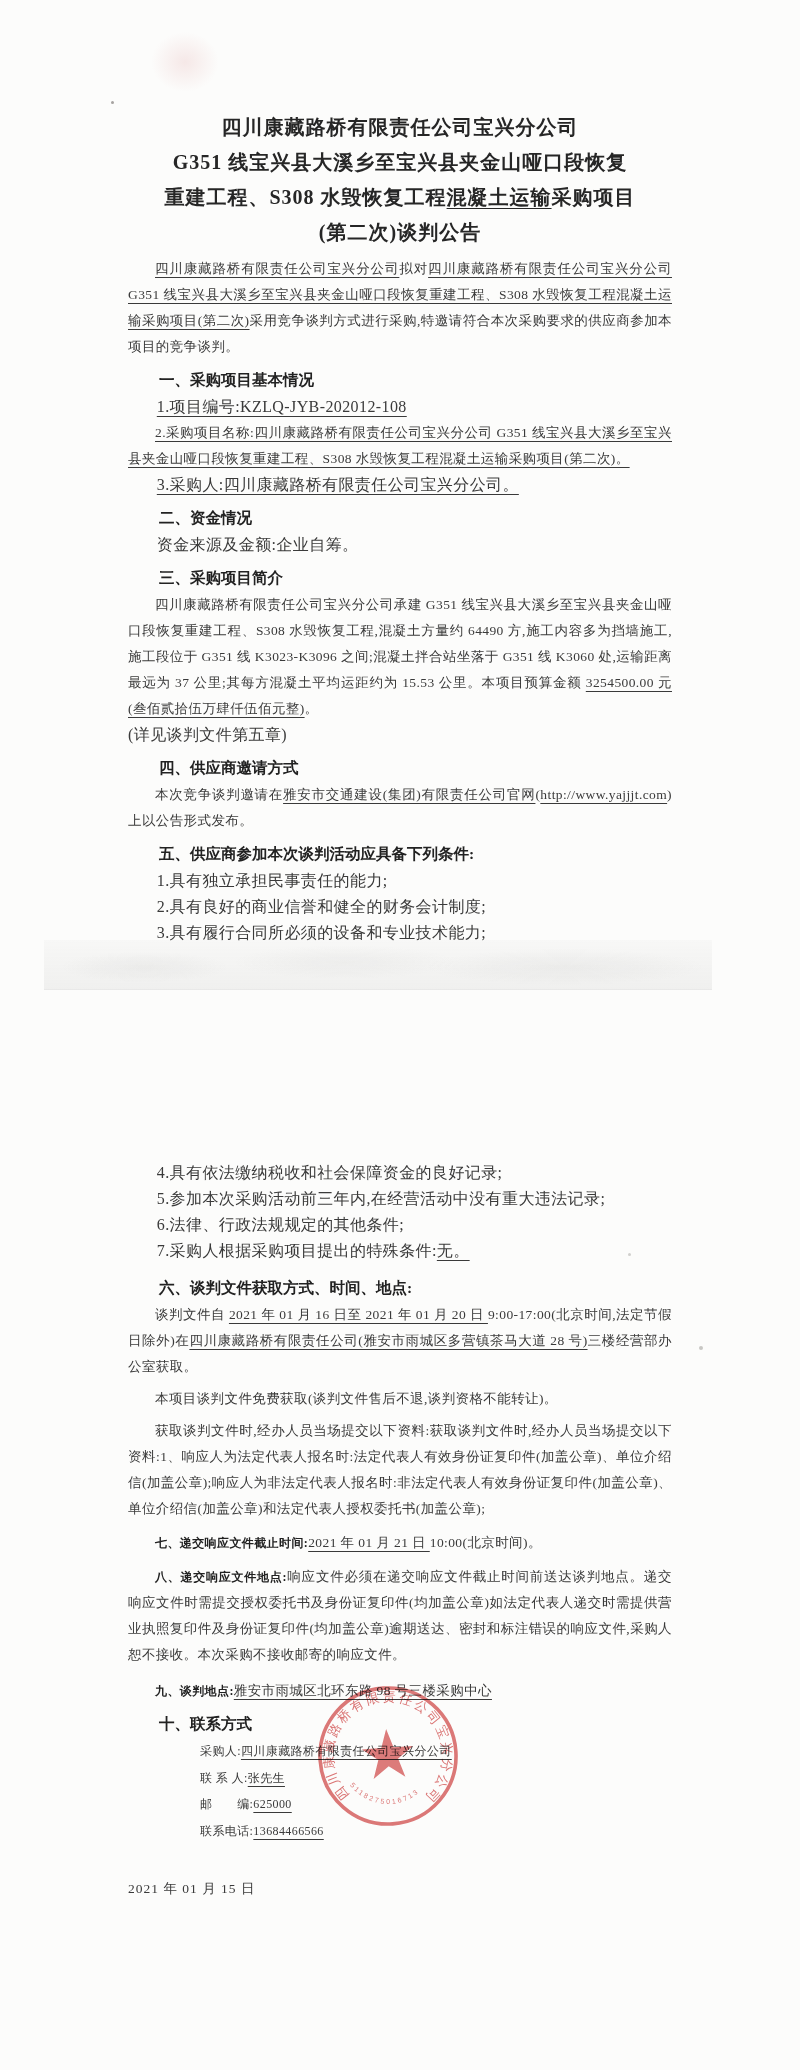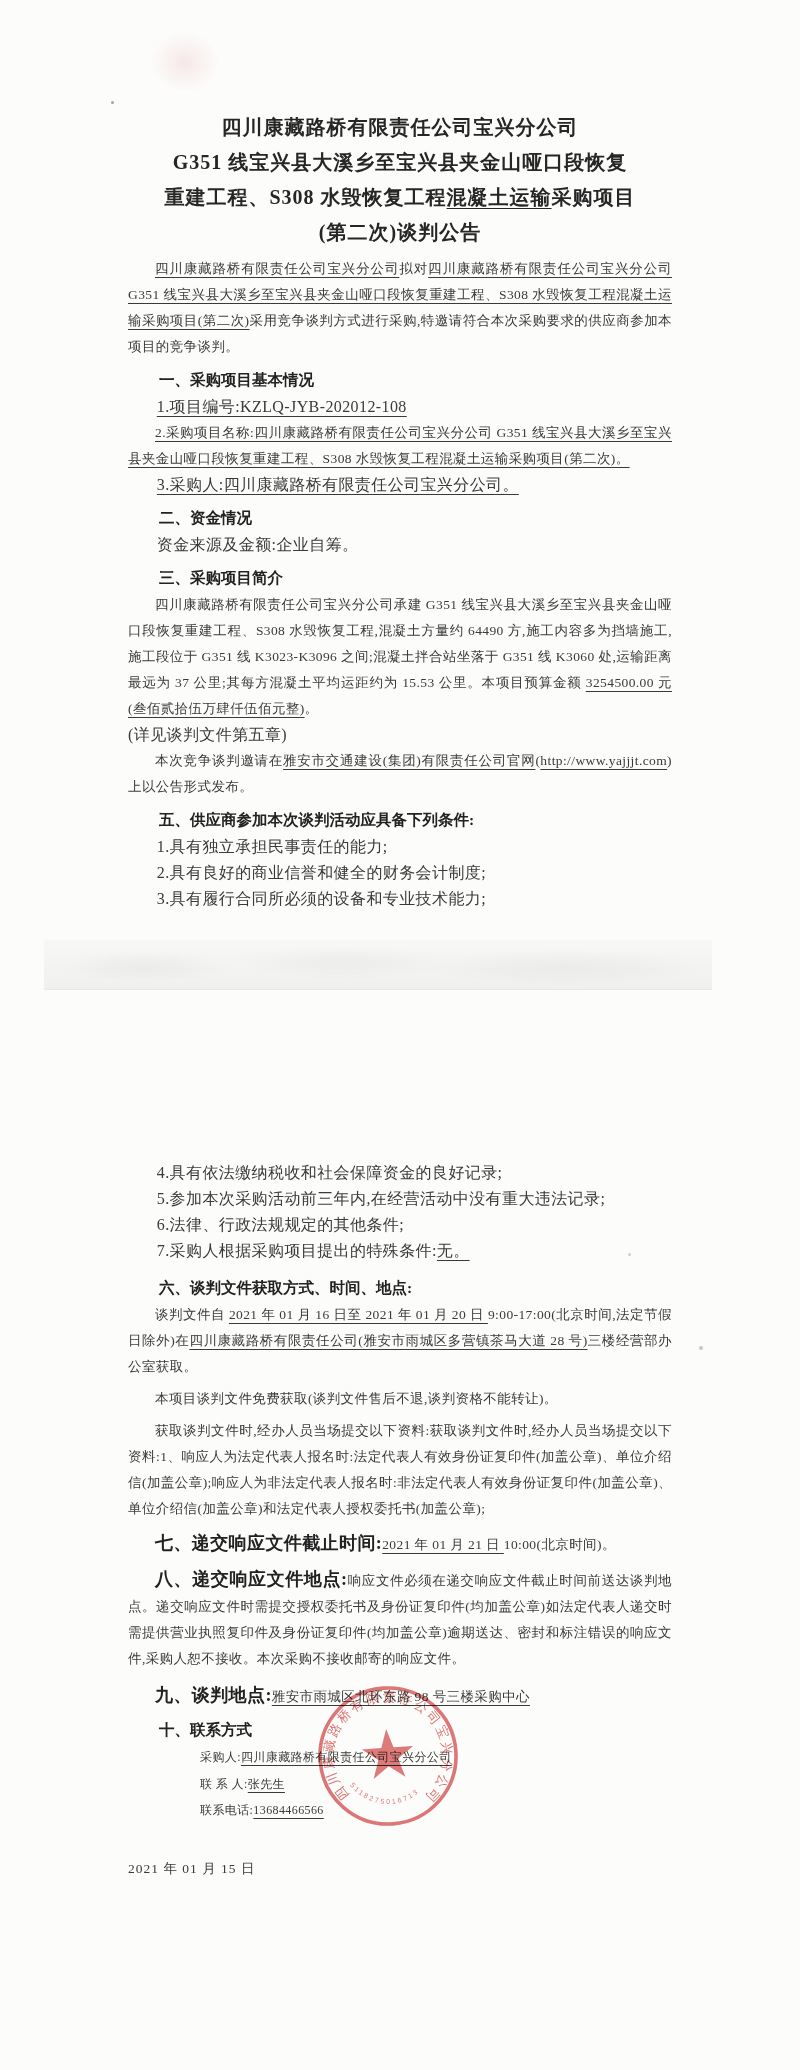--- a/index.html
+++ b/index.html
@@ -50,21 +50,21 @@
     text-decoration: underline;
     text-underline-offset: 4px;
     text-decoration-thickness: 1px;
   }
   .heading {
     font-size: 15.5px; font-weight: bold; color: #222;
     line-height: 28px; text-indent: 2em; margin-top: 6px;
   }
   .sub-item { font-size: 16px; line-height: 26px; text-indent: 1.8em; letter-spacing: 0.4px; }
   .inline-head-para { font-size: 13.5px; line-height: 26px; text-align: justify; text-indent: 2em; letter-spacing: 0.4px; margin-top: 8px; }
-  .inline-head { font-size: 18px; font-weight: bold; color: #222; }
+  .inline-head { font-size: 12px; font-weight: bold; color: #222; }
   .contact-row { font-size: 12px; line-height: 26.5px; padding-left: 72px; letter-spacing: 0.4px; }
   .contact-label { white-space: pre; }
   .issue-date { text-align: left; padding-right: 118px; font-size: 13.5px; margin-top: 36px; letter-spacing: 1px; }
 
   
   .seal {
     position: absolute; left: 310px; top: 1678px; width: 156px; height: 156px;
     opacity: 0.82; mix-blend-mode: multiply; transform: rotate(-4deg);
   }
 </style>
@@ -95,20 +95,21 @@
       <p class="para"><span class="u">2.采购项目名称:四川康藏路桥有限责任公司宝兴分公司 G351 线宝兴县大溪乡至宝兴县夹金山哑口段恢复重建工程、S308 水毁恢复工程混凝土运输采购项目(第二次)。</span></p>
       <div class="sub-item"><span class="u">3.采购人:四川康藏路桥有限责任公司宝兴分公司。</span></div>
 
       <div class="heading">二、资金情况</div>
       <div class="sub-item">资金来源及金额:企业自筹。</div>
 
       <div class="heading">三、采购项目简介</div>
       <div class="para"><span>四川康藏路桥有限责任公司宝兴分公司承建 G351 线宝兴县大溪乡至宝兴县夹金山哑口段恢复重建工程、S308 水毁恢复工程,混凝土方量约 64490 方,施工内容多为挡墙施工,施工段位于 G351 线 K3023-K3096 之间;混凝土拌合站坐落于 G351 线 K3060 处,运输距离最远为 37 公里;其每方混凝土平均运距约为 15.53 公里。本项目预算金额 </span><span class="u">3254500.00 元(叁佰贰拾伍万肆仟伍佰元整)</span><span>。</span></div>
       <div class="sub-item" style="text-indent:0">(详见谈判文件第五章)</div>
 
+      <div class="heading">四、供应商邀请方式</div>
       <div class="para"><span>本次竞争谈判邀请在</span><span class="u">雅安市交通建设(集团)有限责任公司官网</span><span>(</span><span class="u">http://www.yajjjt.com</span><span>)上以公告形式发布。</span></div>
 
       <div class="heading">五、供应商参加本次谈判活动应具备下列条件:</div>
       <div class="sub-item">1.具有独立承担民事责任的能力;</div>
       <div class="sub-item">2.具有良好的商业信誉和健全的财务会计制度;</div>
       <div class="sub-item">3.具有履行合同所必须的设备和专业技术能力;</div>
     </div>
   </div>
 
   <div class="page page2">
@@ -125,20 +126,21 @@
 
       <div class="inline-head-para"><span class="inline-head">七、递交响应文件截止时间:</span><span class="u">2021 年 01 月 21 日 </span><span>10:00(北京时间)。</span></div>
 
       <div class="inline-head-para"><span class="inline-head">八、递交响应文件地点:</span><span>响应文件必须在递交响应文件截止时间前送达谈判地点。递交响应文件时需提交授权委托书及身份证复印件(均加盖公章)如法定代表人递交时需提供营业执照复印件及身份证复印件(均加盖公章)逾期送达、密封和标注错误的响应文件,采购人恕不接收。本次采购不接收邮寄的响应文件。</span></div>
 
       <div class="inline-head-para" style="margin-top:10px"><span class="inline-head">九、谈判地点:</span><span class="u">雅安市雨城区北环东路 98 号三楼采购中心</span></div>
 
       <div class="heading">十、联系方式</div>
       <div class="contact-row"><span class="contact-label">采购人:</span><span class="u">四川康藏路桥有限责任公司宝兴分公司</span></div>
       <div class="contact-row"><span class="contact-label">联 系 人:</span><span class="u">张先生</span></div>
+      <div class="contact-row"><span class="contact-label">邮　　编:</span><span class="u">625000</span></div>
       <div class="contact-row"><span class="contact-label">联系电话:</span><span class="u">13684466566</span></div>
 
       <div class="issue-date">2021 年 01 月 15 日</div>
     </div>
   </div>
 
   <svg class="seal" viewBox="0 0 156 156">
     <circle cx="78" cy="78" r="68" fill="none" stroke="#d24848" stroke-width="3.6" opacity="0.9"></circle>
     <polygon fill="#d24848" opacity="0.88" points="78,51 84.1,69.6 103.7,69.7 87.9,81.2 93.9,99.9 78,88.4 62.1,99.9 68.1,81.2 52.3,69.7 71.9,69.6"></polygon>
     <defs>

